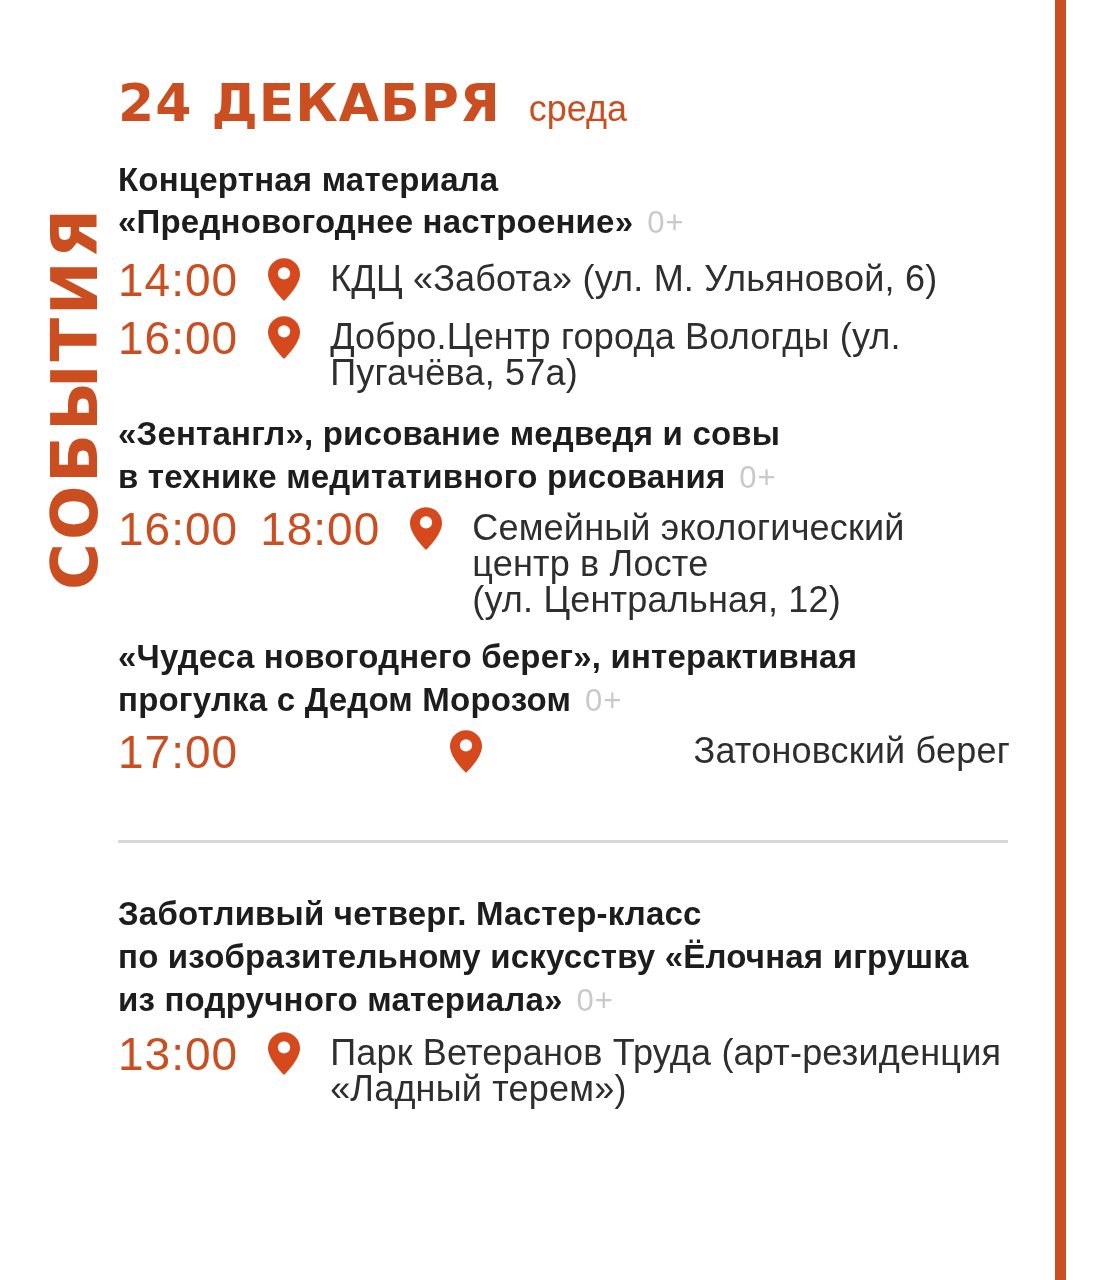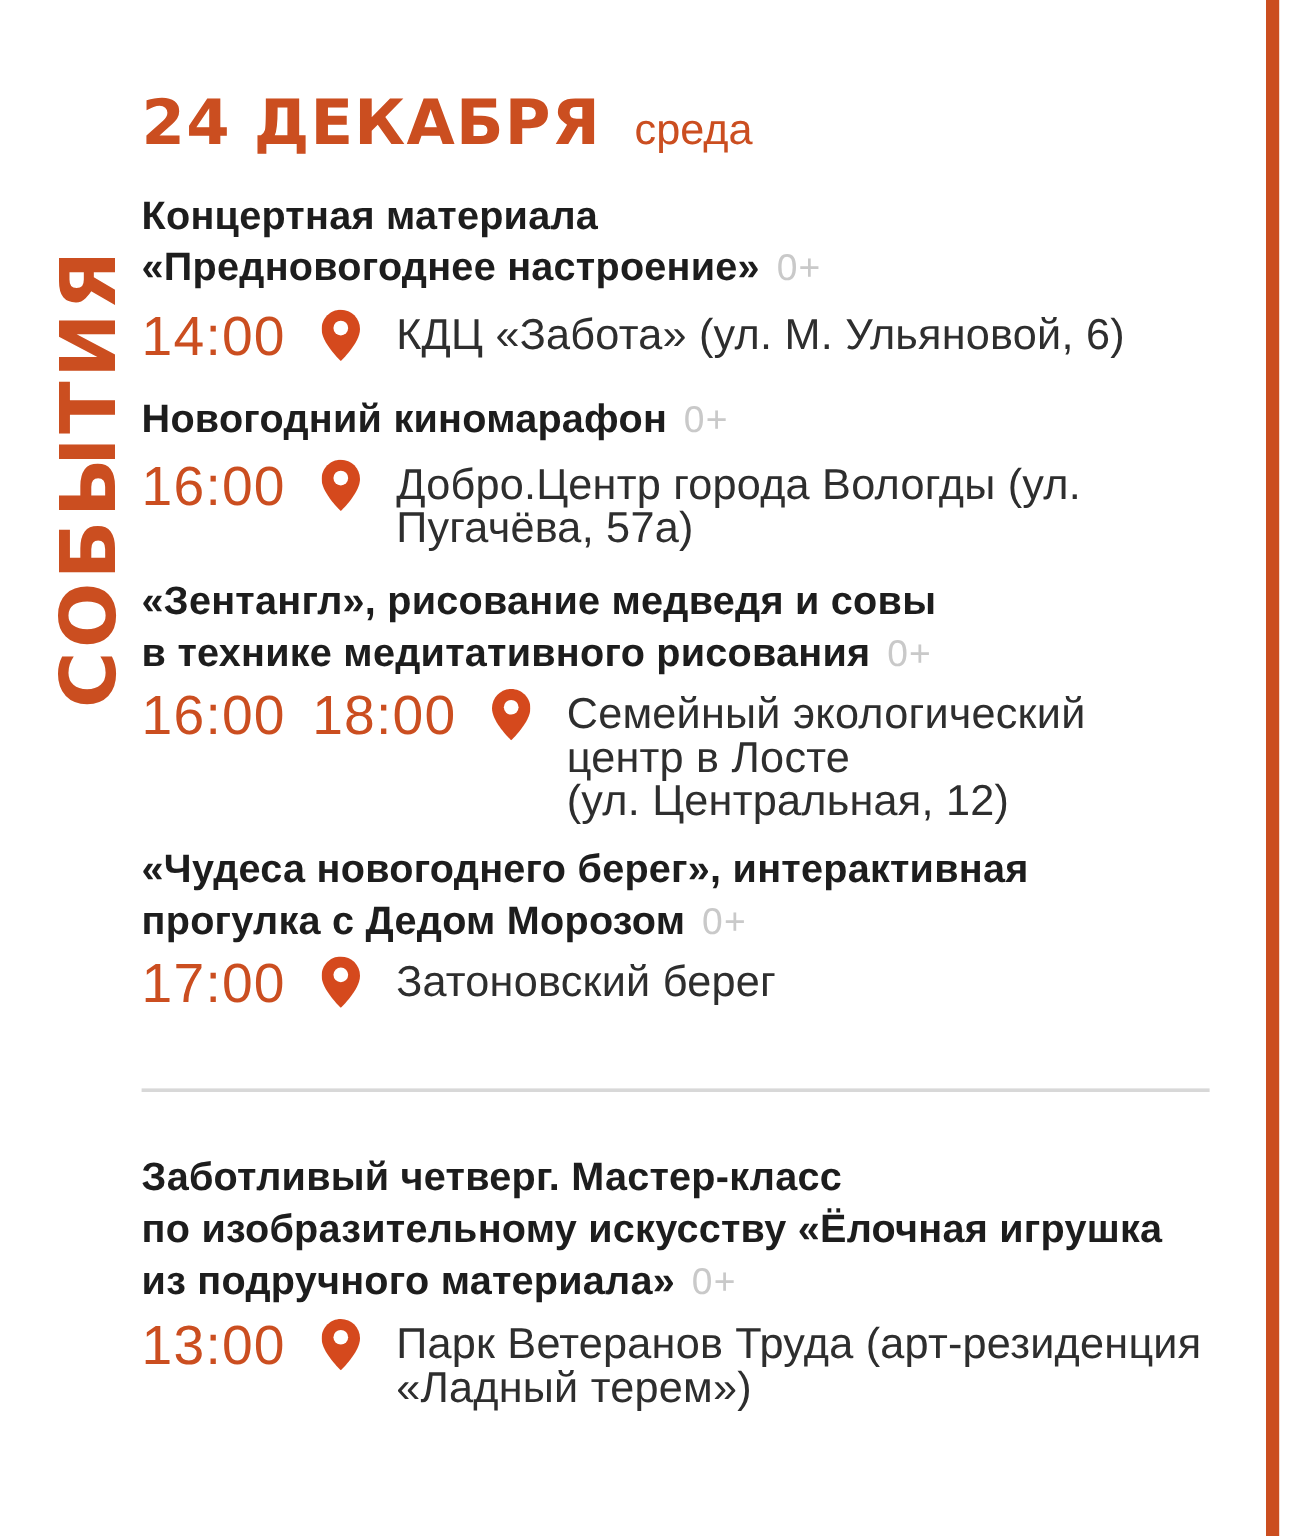--- a/index.html
+++ b/index.html
@@ -71,21 +71,21 @@
     color:var(--loc);margin-top:5px;letter-spacing:.2px;
   }
   .divider{
     height:3px;background:var(--divider);width:890px;
     margin-top:64px;border:none;
   }
   
   .t1{margin-top:28px;}  .r1{margin-top:12px;}
   .t2{margin-top:24px;}  .r2{margin-top:10px;}
   .t3{margin-top:22px;}  .r3{margin-top:6px;}
-  .t4{margin-top:18px;}  .r4{margin-top:6px;}
+  .t4{margin-top:18px;}  .r4{margin-top:6px;justify-content:space-between;}
   .t5{margin-top:50px;}  .r5{margin-top:8px;}
 </style>
 </head>
 <body>
 
 <div class="poster">
 
   <div class="right-bar"></div>
 
   <div class="vertical-title">СОБЫТИЯ</div>
@@ -109,23 +109,20 @@
         <svg viewBox="0 0 24 32" width="32" height="43" aria-hidden="true">
           <path d="M12 0C5.37 0 0 5.37 0 12c0 8.8 12 20 12 20s12-11.2 12-20C24 5.37 18.63 0 12 0z" fill="#d5491d"></path>
           <circle cx="12" cy="11.4" r="4.6" fill="#ffffff"></circle>
         </svg>
       </span>
       <div class="loc">
         <span>КДЦ «Забота» (ул. М. Ульяновой, 6)</span>
       </div>
     </div>
 
-    <h2 class="event-title t2">
-      <span>Новогодний киномарафон</span><span class="age">0+</span>
-    </h2>
     <div class="schedule-row r2">
       <div class="times">
         <span class="time">16:00</span>
       </div>
       <span class="pin">
         <svg viewBox="0 0 24 32" width="32" height="43" aria-hidden="true">
           <path d="M12 0C5.37 0 0 5.37 0 12c0 8.8 12 20 12 20s12-11.2 12-20C24 5.37 18.63 0 12 0z" fill="#d5491d"></path>
           <circle cx="12" cy="11.4" r="4.6" fill="#ffffff"></circle>
         </svg>
       </span>

